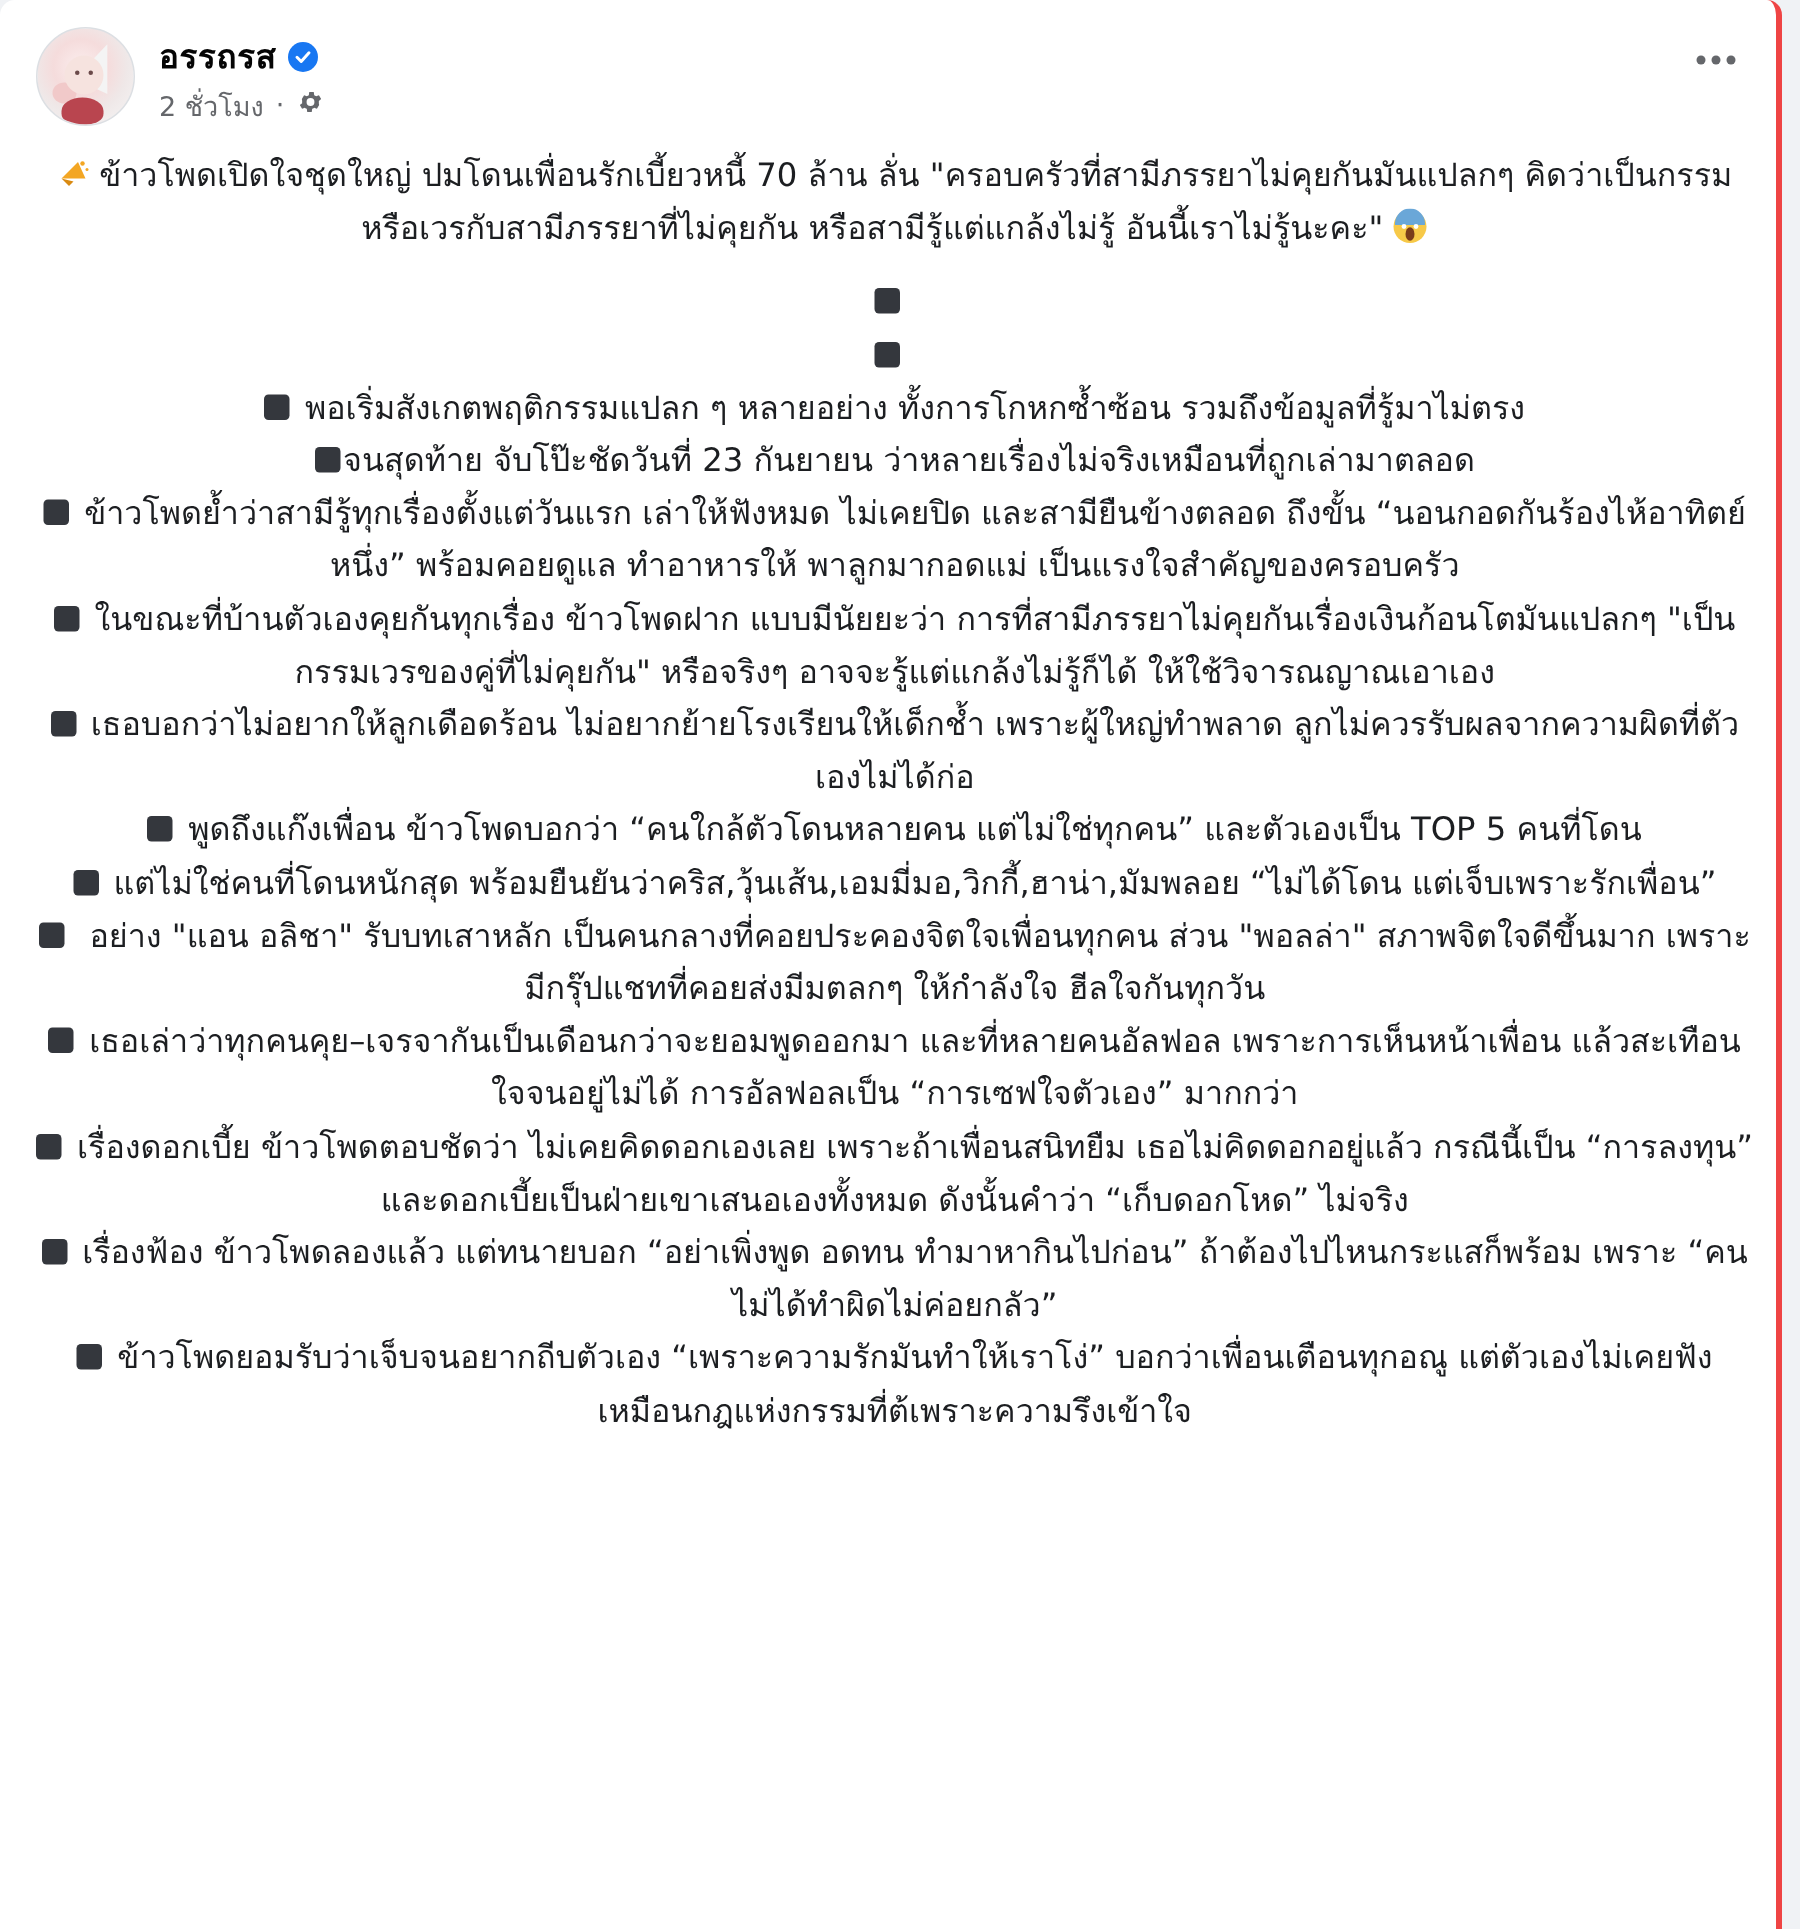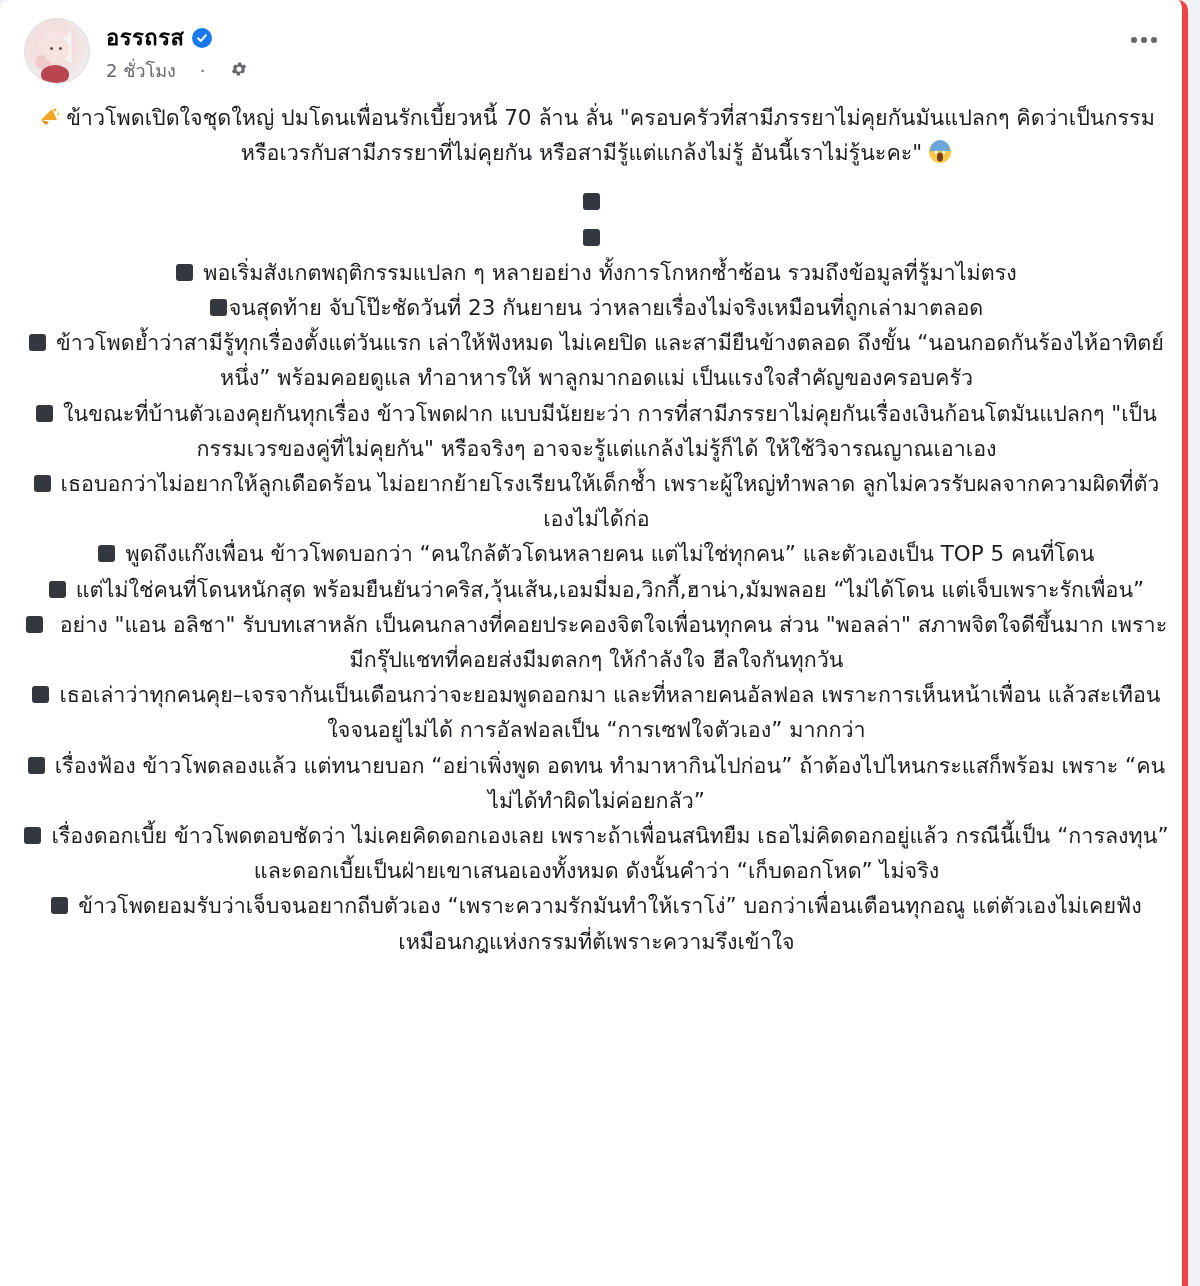--- a/index.html
+++ b/index.html
@@ -7,21 +7,21 @@
     width: 1200px; height: 1286px; overflow: hidden;
     background: #f0f2f5;
     font-family: "DejaVu Sans", "Liberation Sans", sans-serif;
     color: #050505;
   }
   .post {
     position: absolute; left: 0; top: 0;
     width: 1188px; height: 1286px;
     background: #ffffff;
     border-radius: 10px 10px 0 0;
-    border-right: 6px solid #ef4444;
+    border-right: 4px solid #ef4444;
     box-sizing: border-box;
   }
   .header { position: absolute; left: 24px; top: 14px; height: 70px; width: 1140px; }
   .avatar {
     position: absolute; left: 0; top: 4px; width: 66px; height: 66px;
     border-radius: 50%;
     border: 1px solid #dcdfe3;
     background: radial-gradient(circle at 45% 40%, #fbeeee 0%, #f5dcdc 35%, #efe8e8 60%, #f7f7f7 100%);
     overflow: hidden; box-sizing: border-box;
   }
@@ -32,21 +32,21 @@
   .avatar .eye1 { left:25px; } .avatar .eye2 { left:34px; }
   .avatar .body { position:absolute; left:16px; top:46px; width:28px; height:18px; border-radius:50% 50% 40% 40%; background:#b9454f; }
   .avatar .cheek { position:absolute; left:10px; top:36px; width:16px; height:14px; border-radius:50%; background:#f1c9c9; }
 
   .author-row { position: absolute; left: 82px; top: 6px; display: flex; align-items: center; gap: 8px; }
   .author-name { font-size: 22px; font-weight: bold; color: #050505; letter-spacing: 0.5px; }
   .verified {
     width: 20px; height: 20px; border-radius: 50%; background: #1877f2;
     display: inline-flex; align-items: center; justify-content: center;
   }
-  .meta-row { position: absolute; left: 82px; top: 42px; display: flex; align-items: center; gap: 24px; color: #65676b; font-size: 18px; }
+  .meta-row { position: absolute; left: 82px; top: 42px; display: flex; align-items: center; gap: 8px; color: #65676b; font-size: 18px; }
   .more-btn { position: absolute; right: 0; top: 14px; width: 40px; height: 24px; display:flex; align-items:center; justify-content:center; gap:4px; cursor:pointer; }
   .more-btn span { width: 6px; height: 6px; border-radius: 50%; background: #65676b; display:block; }
 
   .content { position: absolute; left: 24px; top: 100px; width: 1145px; font-size: 21.5px; line-height: 35.2px; color: #1c1e21; text-align: center; }
   .intro { margin: 0 0 14px 0; }
   .emoji-horn { display:inline-block; width:22px; height:22px; vertical-align:-3px; margin-right:6px; }
   .emoji-scream { display:inline-block; width:24px; height:24px; vertical-align:-4px; margin-left:6px; }
   .bullets { margin: 0; padding: 0; list-style: none; }
   .bullets li { margin: 0; padding: 0; }
   .sq {
@@ -119,18 +119,18 @@
       <li><span class="sq"></span></li>
       <li><span class="sq"></span><span>พอเริ่มสังเกตพฤติกรรมแปลก ๆ หลายอย่าง ทั้งการโกหกซ้ำซ้อน รวมถึงข้อมูลที่รู้มาไม่ตรง</span></li>
       <li><span class="sq" style="margin-right:2px"></span><span>จนสุดท้าย จับโป๊ะชัดวันที่ 23 กันยายน ว่าหลายเรื่องไม่จริงเหมือนที่ถูกเล่ามาตลอด</span></li>
       <li><span class="sq"></span><span>ข้าวโพดย้ำว่าสามีรู้ทุกเรื่องตั้งแต่วันแรก เล่าให้ฟังหมด ไม่เคยปิด และสามียืนข้างตลอด ถึงขั้น “นอนกอดกันร้องไห้อาทิตย์หนึ่ง” พร้อมคอยดูแล ทำอาหารให้ พาลูกมากอดแม่ เป็นแรงใจสำคัญของครอบครัว</span></li>
       <li><span class="sq"></span><span>ในขณะที่บ้านตัวเองคุยกันทุกเรื่อง ข้าวโพดฝาก แบบมีนัยยะว่า การที่สามีภรรยาไม่คุยกันเรื่องเงินก้อนโตมันแปลกๆ "เป็นกรรมเวรของคู่ที่ไม่คุยกัน" หรือจริงๆ อาจจะรู้แต่แกล้งไม่รู้ก็ได้ ให้ใช้วิจารณญาณเอาเอง</span></li>
       <li><span class="sq"></span><span>เธอบอกว่าไม่อยากให้ลูกเดือดร้อน ไม่อยากย้ายโรงเรียนให้เด็กช้ำ เพราะผู้ใหญ่ทำพลาด ลูกไม่ควรรับผลจากความผิดที่ตัวเองไม่ได้ก่อ</span></li>
       <li><span class="sq"></span><span>พูดถึงแก๊งเพื่อน ข้าวโพดบอกว่า “คนใกล้ตัวโดนหลายคน แต่ไม่ใช่ทุกคน” และตัวเองเป็น TOP 5 คนที่โดน</span></li>
       <li><span class="sq"></span><span>แต่ไม่ใช่คนที่โดนหนักสุด พร้อมยืนยันว่าคริส,วุ้นเส้น,เอมมี่มอ,วิกกี้,ฮาน่า,มัมพลอย “ไม่ได้โดน แต่เจ็บเพราะรักเพื่อน”</span></li>
       <li><span class="sq"></span><span> อย่าง "แอน อลิชา" รับบทเสาหลัก เป็นคนกลางที่คอยประคองจิตใจเพื่อนทุกคน ส่วน "พอลล่า" สภาพจิตใจดีขึ้นมาก เพราะมีกรุ๊ปแชทที่คอยส่งมีมตลกๆ ให้กำลังใจ ฮีลใจกันทุกวัน</span></li>
       <li><span class="sq"></span><span>เธอเล่าว่าทุกคนคุย–เจรจากันเป็นเดือนกว่าจะยอมพูดออกมา และที่หลายคนอัลฟอล เพราะการเห็นหน้าเพื่อน แล้วสะเทือนใจจนอยู่ไม่ได้ การอัลฟอลเป็น “การเซฟใจตัวเอง” มากกว่า</span></li>
+      <li><span class="sq"></span><span>เรื่องดอกเบี้ย ข้าวโพดตอบชัดว่า ไม่เคยคิดดอกเองเลย เพราะถ้าเพื่อนสนิทยืม เธอไม่คิดดอกอยู่แล้ว กรณีนี้เป็น “การลงทุน” และดอกเบี้ยเป็นฝ่ายเขาเสนอเองทั้งหมด ดังนั้นคำว่า “เก็บดอกโหด” ไม่จริง</span></li>
       <li><span class="sq"></span><span>เรื่องฟ้อง ข้าวโพดลองแล้ว แต่ทนายบอก “อย่าเพิ่งพูด อดทน ทำมาหากินไปก่อน” ถ้าต้องไปไหนกระแสก็พร้อม เพราะ “คนไม่ได้ทำผิดไม่ค่อยกลัว”</span></li>
-      <li><span class="sq"></span><span>เรื่องดอกเบี้ย ข้าวโพดตอบชัดว่า ไม่เคยคิดดอกเองเลย เพราะถ้าเพื่อนสนิทยืม เธอไม่คิดดอกอยู่แล้ว กรณีนี้เป็น “การลงทุน” และดอกเบี้ยเป็นฝ่ายเขาเสนอเองทั้งหมด ดังนั้นคำว่า “เก็บดอกโหด” ไม่จริง</span></li>
       <li><span class="sq"></span><span>ข้าวโพดยอมรับว่าเจ็บจนอยากถีบตัวเอง “เพราะความรักมันทำให้เราโง่” บอกว่าเพื่อนเตือนทุกอณู แต่ตัวเองไม่เคยฟัง เหมือนกฎแห่งกรรมที่ต้เพราะความรึงเข้าใจ</span></li>
     </ul>
   </div>
 </div>
 
 </body></html>

